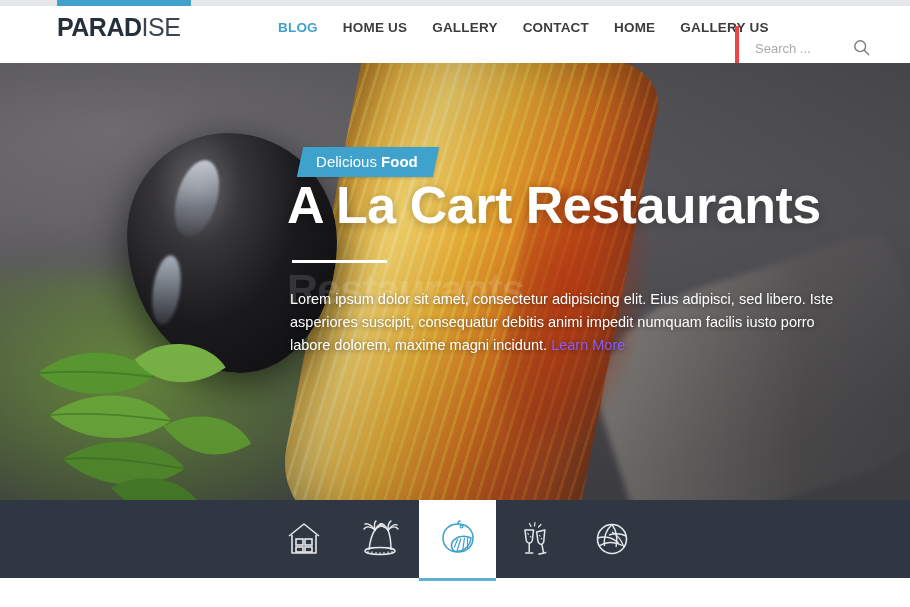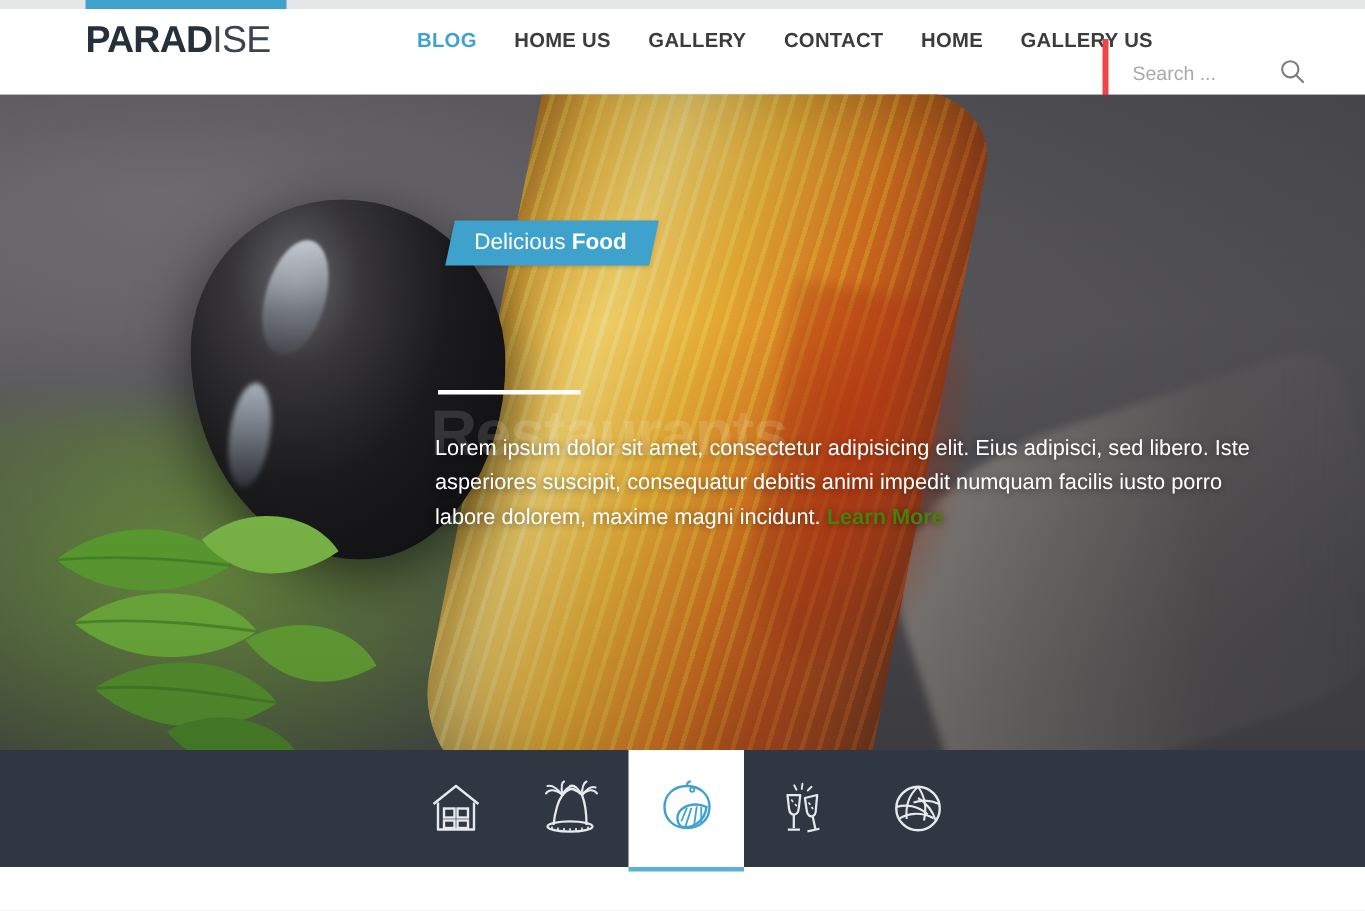--- a/index.html
+++ b/index.html
@@ -178,21 +178,21 @@
   .hero-rule {
     position:absolute; left:292px; top:197px; width:95px; height:3px;
     background:#ffffff;
   }
   .hero-text {
     position:absolute; left:290px; top:225px; width:545px;
     font-size:14.5px; line-height:1.58; color:#ffffff;
     text-shadow:0 1px 5px rgba(0,0,0,.45);
   }
   .hero-text .learn {
-    font-weight:bold; color:#4d7c0f; text-decoration:none;
+    font-weight:normal; color:#8b5cf6; text-decoration:none;
   }
 
   
   .iconbar {
     position:absolute; left:0; top:500px; width:910px; height:78px;
     background:#2f3742;
     display:flex; align-items:stretch;
   }
   .iconbar-spacer { flex:0 0 418px; }
   .icon-tab {
@@ -280,20 +280,21 @@
 
     <div class="hero-ghost">Restaurants</div>
 
     <div class="hero-content">
 
       <div class="badge">
         <span>Delicious</span>
         <span class="bold">Food</span>
       </div>
 
+      <h1 class="hero-title">A La Cart Restaurants</h1>
 
       <div class="hero-rule"></div>
 
       <p class="hero-text">
         <span>Lorem ipsum dolor sit amet, consectetur adipisicing elit. Eius adipisci, sed libero. Iste asperiores suscipit, consequatur debitis animi impedit numquam facilis iusto porro labore dolorem, maxime magni incidunt. </span><a href="#" class="learn">Learn More</a>
       </p>
     </div>
   </div>
 
   <div class="iconbar">

